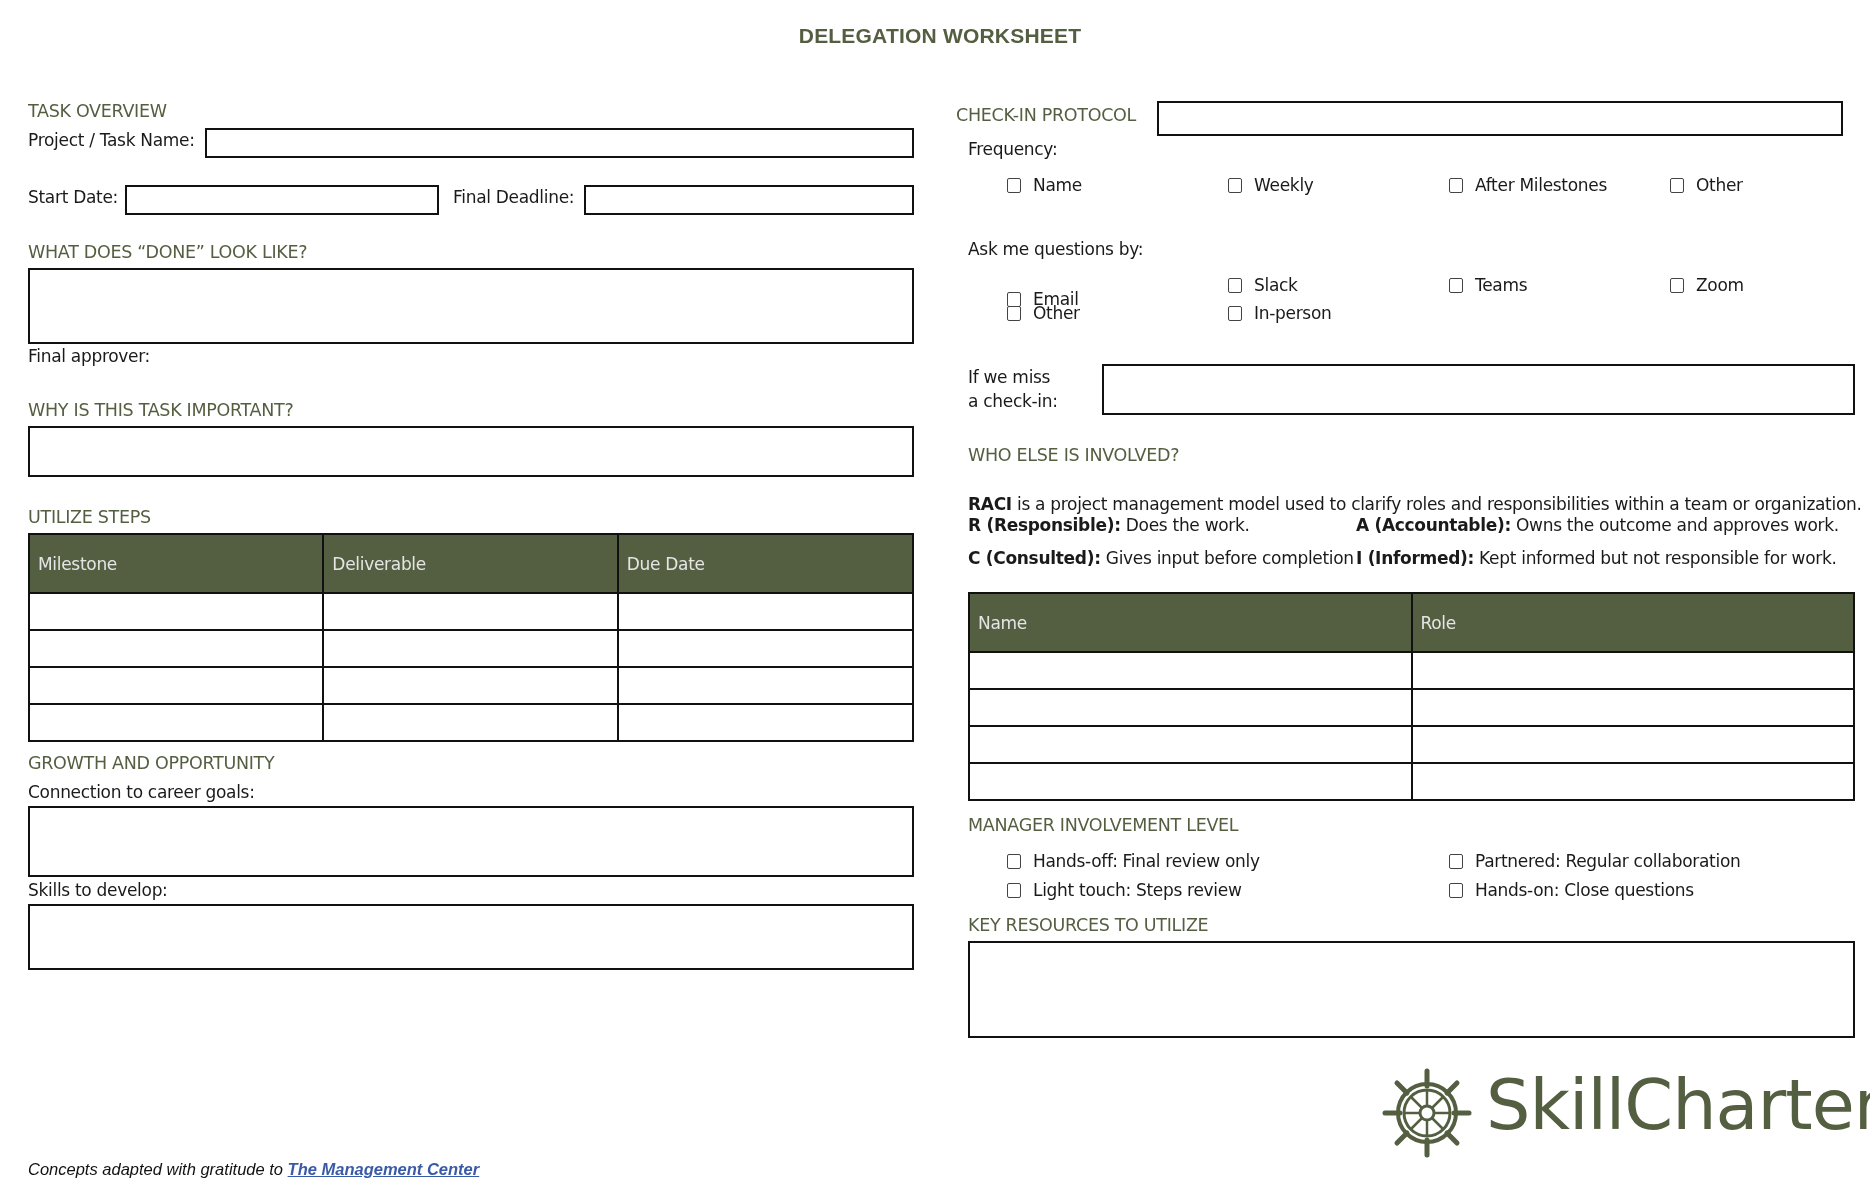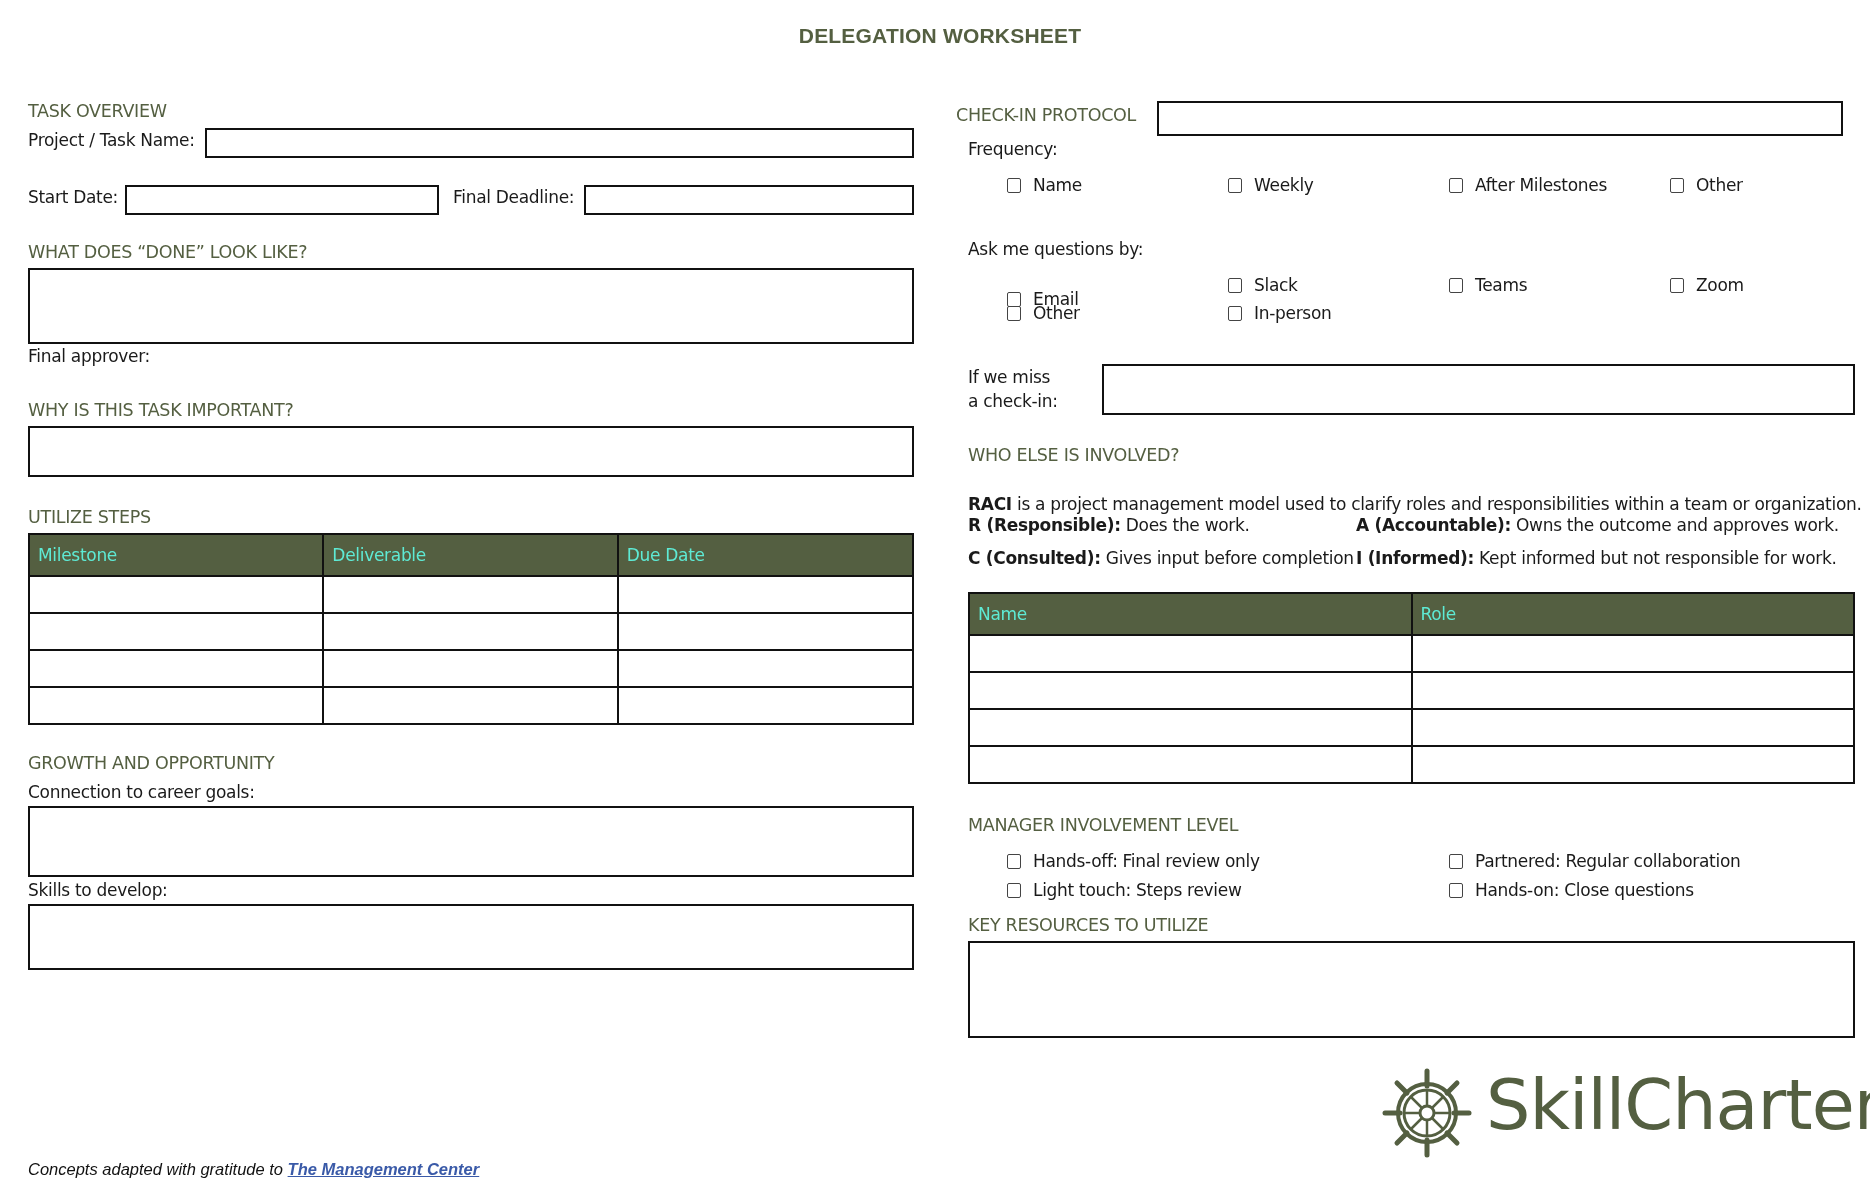--- a/index.html
+++ b/index.html
@@ -4,21 +4,21 @@
 <style>
   * { box-sizing: border-box; margin: 0; padding: 0; }
   html, body { width: 1870px; height: 1204px; background: #ffffff; overflow: hidden; }
   body { position: relative; font-family: "DejaVu Sans", sans-serif; color: #1a1a1a; }
   .abs { position: absolute; }
   .title { left: 0; width: 1880px; top: 24px; text-align: center; font-family: "Liberation Sans", sans-serif; font-weight: bold; font-size: 21px; color: #545f41; letter-spacing: 0.2px; }
   .h { font-size: 17.5px; color: #545f41; font-weight: normal; letter-spacing: -0.3px; white-space: nowrap; }
   .lbl { font-size: 17px; color: #1a1a1a; white-space: nowrap; letter-spacing: -0.3px; }
   .box { border: 2px solid #111; background: #fff; }
   table.grid { border-collapse: collapse; position: absolute; table-layout: fixed; }
-  table.grid th { background: #545f41; color: #5eead4; font-weight: normal; text-align: left; font-size: 17px; padding: 0 8px; height: 42px; border: 2px solid #111; letter-spacing: -0.3px; }
+  table.grid th { background: #545f41; color: #e5e5e5; font-weight: normal; text-align: left; font-size: 17px; padding: 0 8px; height: 59px; border: 2px solid #111; letter-spacing: -0.3px; }
   table.grid td { border: 2px solid #111; height: 37px; }
   .cb { display: flex; align-items: center; font-size: 17px; white-space: nowrap; letter-spacing: -0.3px; }
   .cb .sq { width: 14px; height: 15px; border: 1.8px solid #444; border-radius: 2px; margin-right: 12px; flex: none; }
   .cb b { font-weight: normal; margin-right: 5px; }
   .raci { font-size: 17px; white-space: nowrap; letter-spacing: -0.3px; }
   .raci b { font-weight: bold; }
   .footer { font-family: "Liberation Sans", sans-serif; font-style: italic; font-size: 16.5px; color: #111; }
   .footer a { color: #3a5aa8; font-weight: bold; text-decoration: underline; }
   .logo-text { font-family: "DejaVu Sans", sans-serif; font-size: 70px; color: #545f41; letter-spacing: -1px; }
 </style>

